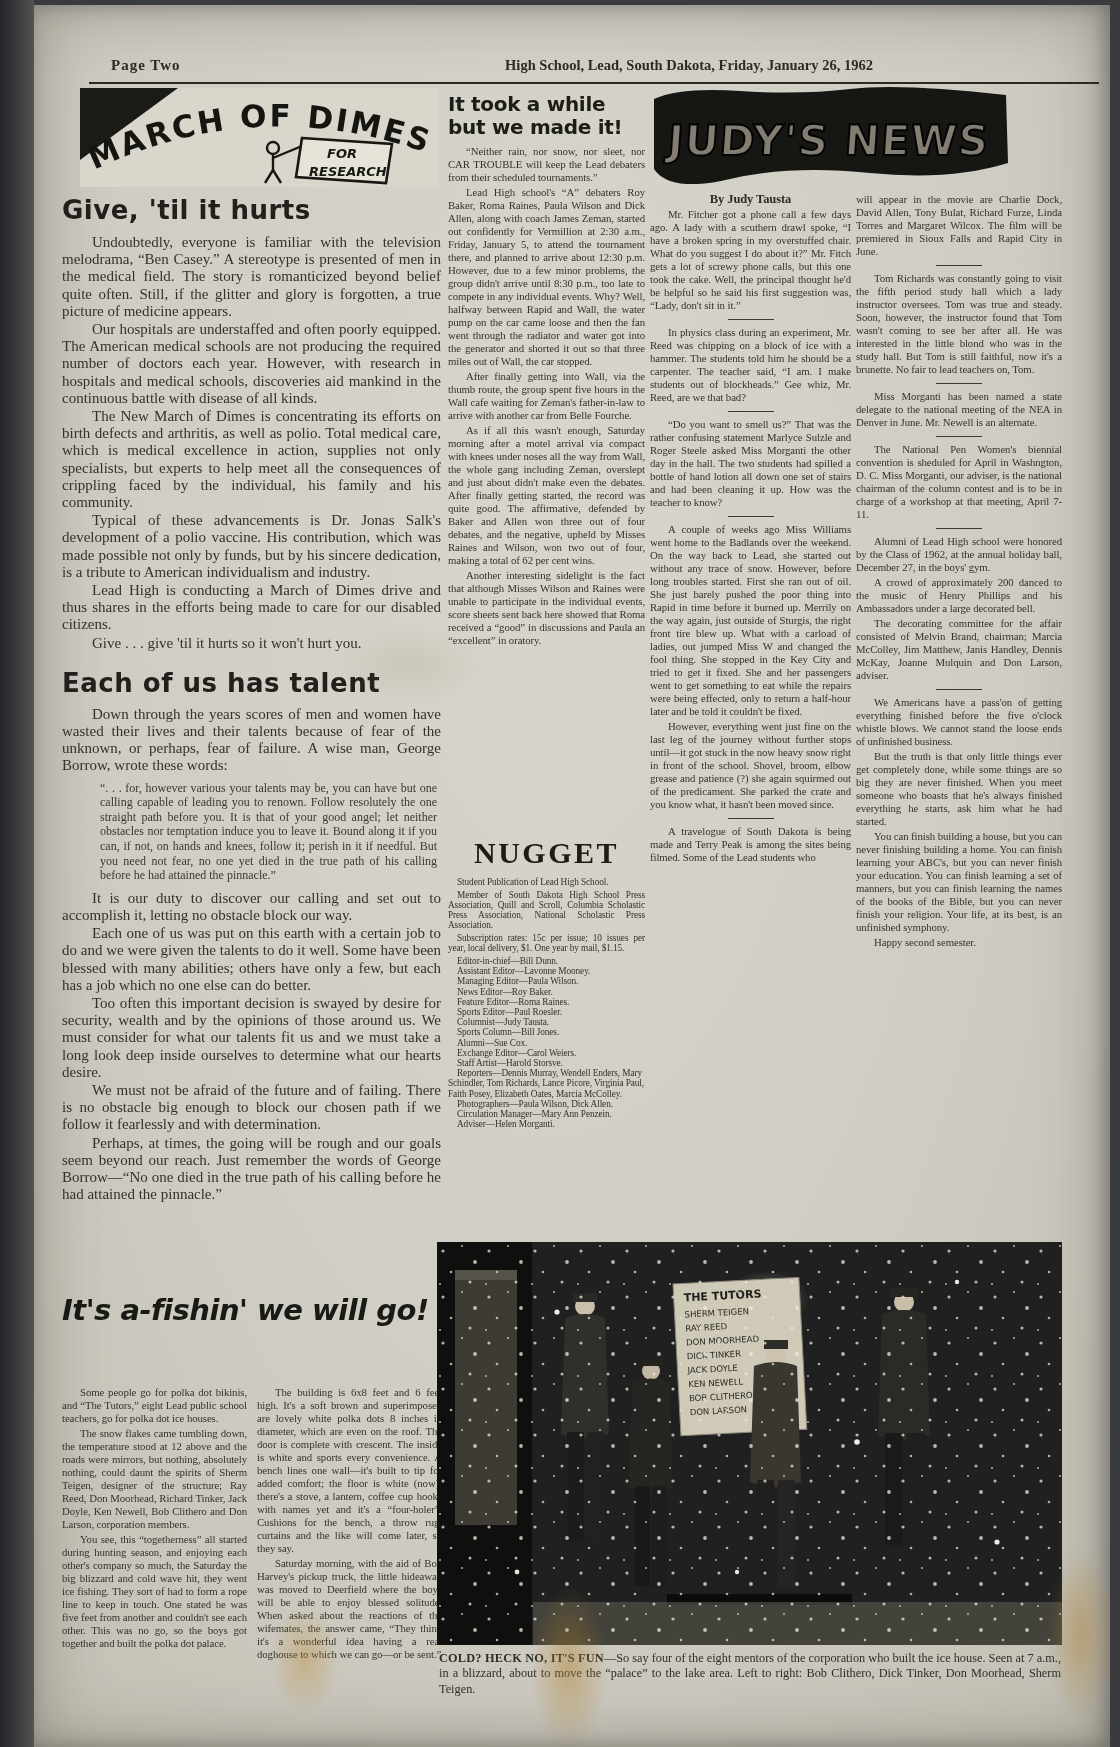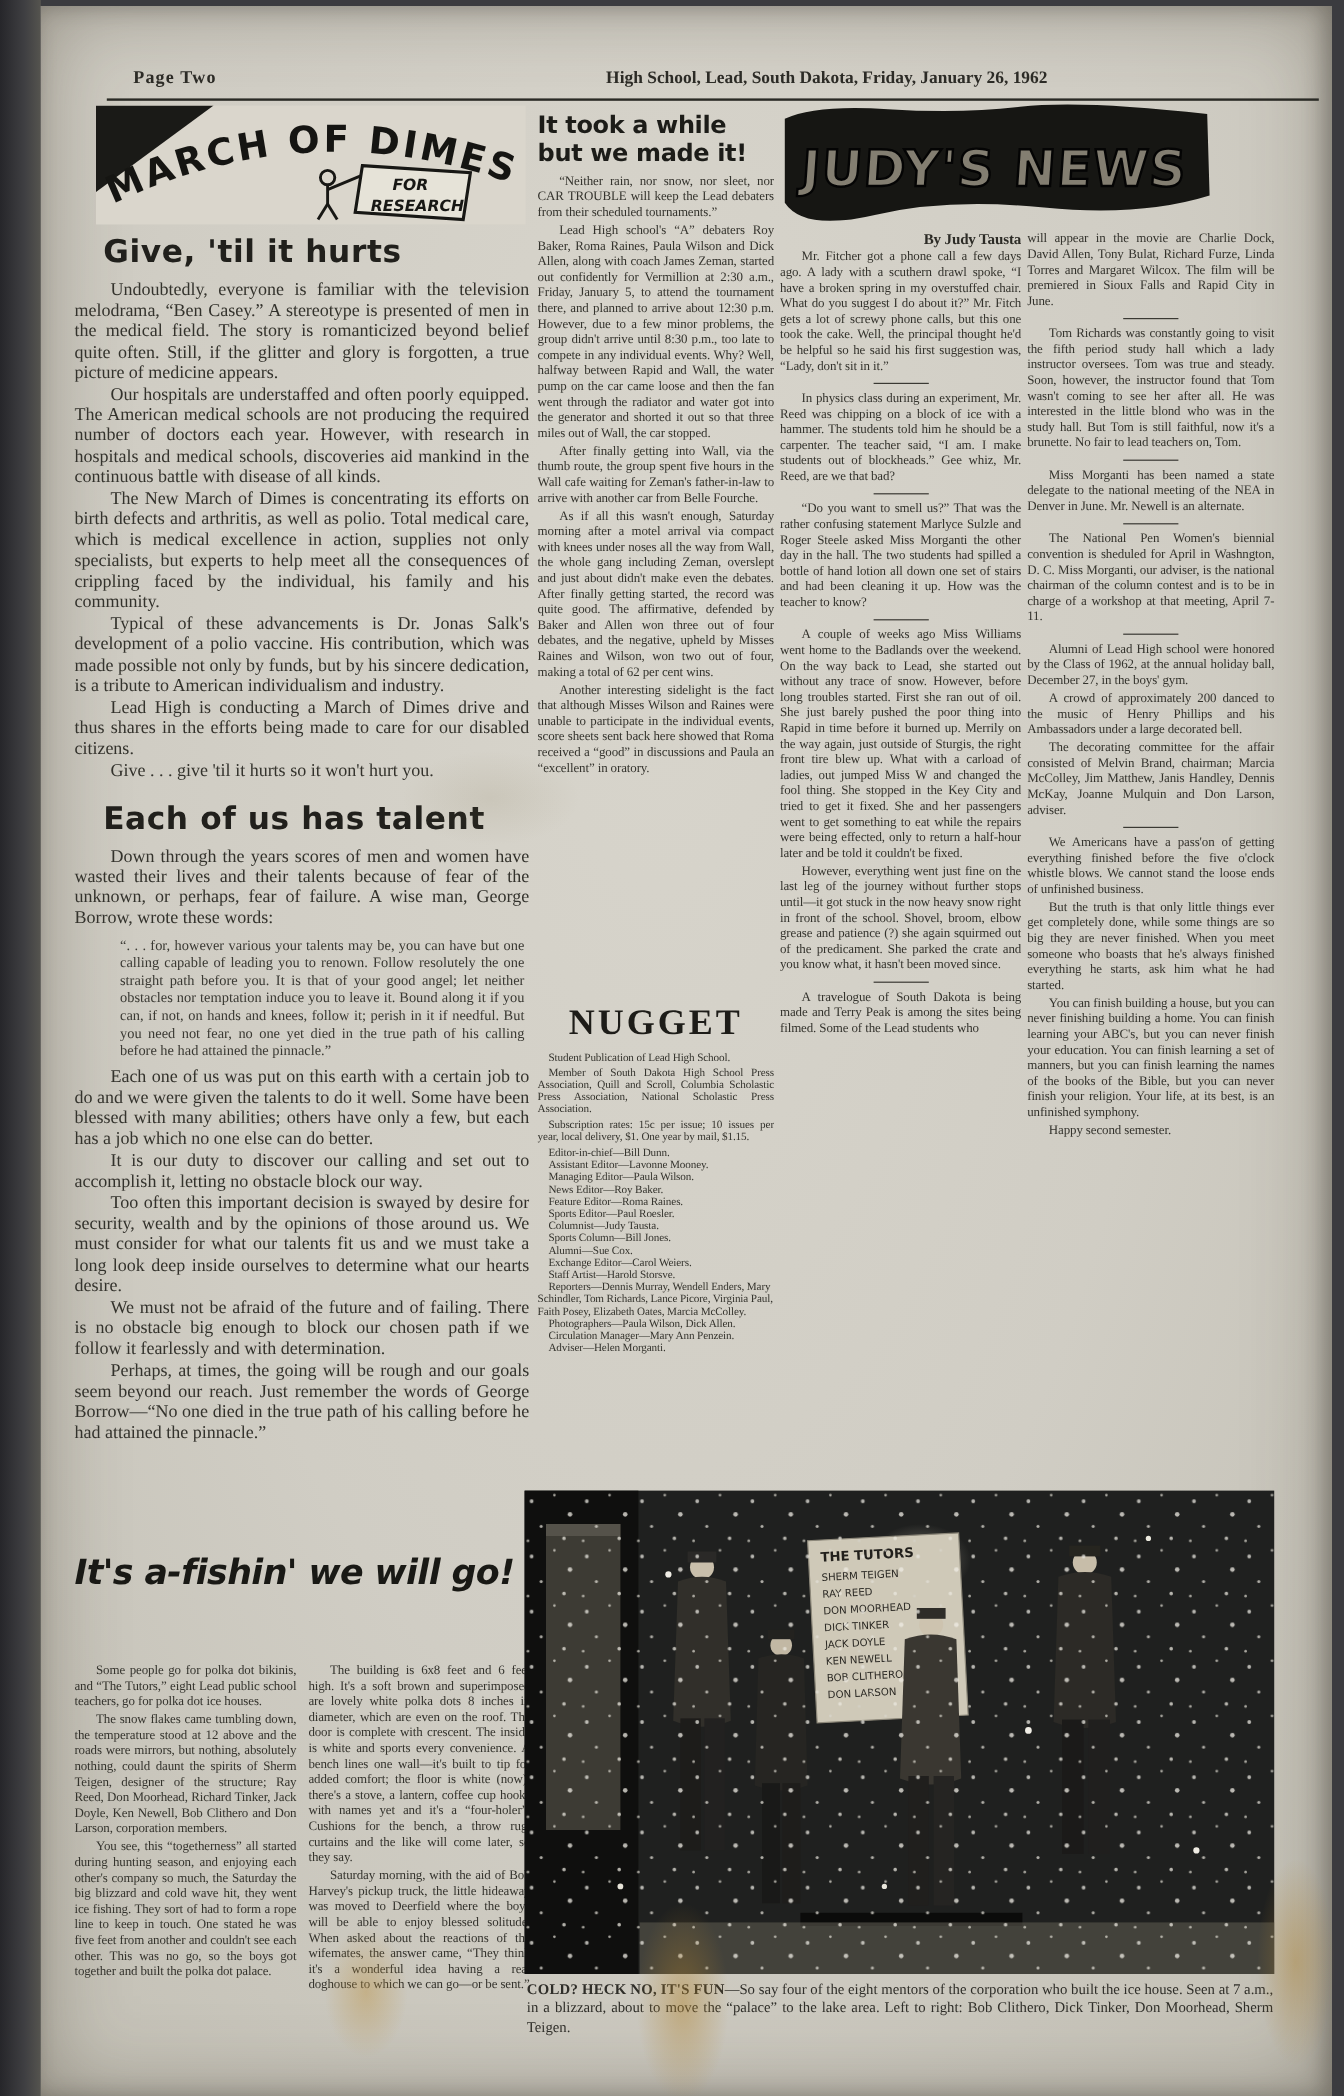--- a/index.html
+++ b/index.html
@@ -30,27 +30,27 @@
   .hdr .dateline{position:absolute;left:320px;top:2px;width:560px;text-align:center;font-weight:bold;font-size:14.5px;}
   .hdr .rule{position:absolute;left:0;top:27px;width:1010px;border-top:2.4px solid #2a2a25;}
 
   
   .coltext{font-size:10.8px;line-height:13px;color:#34332d;text-align:justify;letter-spacing:-.1px;}
   .coltext p{margin:0 0 2px 0;text-indent:18px;}
   .coltext p.noind{text-indent:0;}
   .sep{width:46px;border-top:1.4px solid #3a3933;margin:7px auto 6px auto;}
 
   .headline-sm{font-family:"DejaVu Sans", sans-serif;font-weight:bold;font-size:20px;line-height:23px;color:#1c1c18;letter-spacing:-.3px;}
-  .byline{font-weight:bold;font-size:12.5px;text-align:right;color:#2c2b26;margin:0 0 7px 0;}
+  .byline{font-weight:bold;font-size:12.5px;text-align:center;color:#2c2b26;margin:0 0 7px 0;}
 
   
   .edflow{left:62px;top:190px;width:379px;height:1096px;color:#33322c;}
   .edflow h2{
     font-family:"DejaVu Sans", sans-serif;font-weight:600;font-size:26px;line-height:30px;
-    color:#21201c;letter-spacing:.5px;margin:0 0 9px 24px;
+    color:#21201c;letter-spacing:.5px;margin:0 0 9px 0;
   }
   .edflow h2.talent{margin-top:16px;margin-bottom:8px;}
   .edflow p.body{font-size:15px;line-height:17.2px;text-align:justify;margin:0 0 1px 0;text-indent:30px;}
   .edflow .quote{font-size:12px;line-height:14.6px;text-align:justify;margin:6px 4px 7px 38px;color:#3a3933;}
 
   
   .nugget{left:448px;top:794px;width:197px;height:333px;color:#34332d;}
   .nugget h1{font-family:"Liberation Serif", serif;font-weight:bold;font-size:30px;line-height:32px;letter-spacing:2.5px;text-align:center;margin:2px 0 8px 0;color:#1d1c18;}
   .nugget p{font-size:9.3px;line-height:10.2px;margin:0 0 2.5px 0;text-indent:9px;text-align:justify;letter-spacing:-.1px;}
   .nugget p.staff{margin:0;text-align:left;}
@@ -181,22 +181,22 @@
     <h2>Give, 'til it hurts</h2>
     <p class="body">Undoubtedly, everyone is familiar with the television melodrama, “Ben Casey.” A stereotype is presented of men in the medical field. The story is romanticized beyond belief quite often. Still, if the glitter and glory is forgotten, a true picture of medicine appears.</p>
     <p class="body">Our hospitals are understaffed and often poorly equipped. The American medical schools are not producing the required number of doctors each year. However, with research in hospitals and medical schools, discoveries aid mankind in the continuous battle with disease of all kinds.</p>
     <p class="body">The New March of Dimes is concentrating its efforts on birth defects and arthritis, as well as polio. Total medical care, which is medical excellence in action, supplies not only specialists, but experts to help meet all the consequences of crippling faced by the individual, his family and his community.</p>
     <p class="body">Typical of these advancements is Dr. Jonas Salk's development of a polio vaccine. His contribution, which was made possible not only by funds, but by his sincere dedication, is a tribute to American individualism and industry.</p>
     <p class="body">Lead High is conducting a March of Dimes drive and thus shares in the efforts being made to care for our disabled citizens.</p>
     <p class="body">Give . . . give 'til it hurts so it won't hurt you.</p>
     <h2 class="talent">Each of us has talent</h2>
     <p class="body">Down through the years scores of men and women have wasted their lives and their talents because of fear of the unknown, or perhaps, fear of failure. A wise man, George Borrow, wrote these words:</p>
     <div class="quote">“. . . for, however various your talents may be, you can have but one calling capable of leading you to renown. Follow resolutely the one straight path before you. It is that of your good angel; let neither obstacles nor temptation induce you to leave it. Bound along it if you can, if not, on hands and knees, follow it; perish in it if needful. But you need not fear, no one yet died in the true path of his calling before he had attained the pinnacle.”</div>
+    <p class="body">It is our duty to discover our calling and set out to accomplish it, letting no obstacle block our way.</p>
     <p class="body">Each one of us was put on this earth with a certain job to do and we were given the talents to do it well. Some have been blessed with many abilities; others have only a few, but each has a job which no one else can do better.</p>
-    <p class="body">It is our duty to discover our calling and set out to accomplish it, letting no obstacle block our way.</p>
     <p class="body">Too often this important decision is swayed by desire for security, wealth and by the opinions of those around us. We must consider for what our talents fit us and we must take a long look deep inside ourselves to determine what our hearts desire.</p>
     <p class="body">We must not be afraid of the future and of failing. There is no obstacle big enough to block our chosen path if we follow it fearlessly and with determination.</p>
     <p class="body">Perhaps, at times, the going will be rough and our goals seem beyond our reach. Just remember the words of George Borrow—“No one died in the true path of his calling before he had attained the pinnacle.”</p>
   </div>
 
   <div class="abs fishhead" style="left:28px;">It's a-fishin' we will go!</div>
   <div class="abs clip fishcols" style="left:28px;">
     <div class="fcol coltext">
       <p>Some people go for polka dot bikinis, and “The Tutors,” eight Lead public school teachers, go for polka dot ice houses.</p>
       <p>The snow flakes came tumbling down, the temperature stood at 12 above and the roads were mirrors, but nothing, absolutely nothing, could daunt the spirits of Sherm Teigen, designer of the structure; Ray Reed, Don Moorhead, Richard Tinker, Jack Doyle, Ken Newell, Bob Clithero and Don Larson, corporation members.</p>

